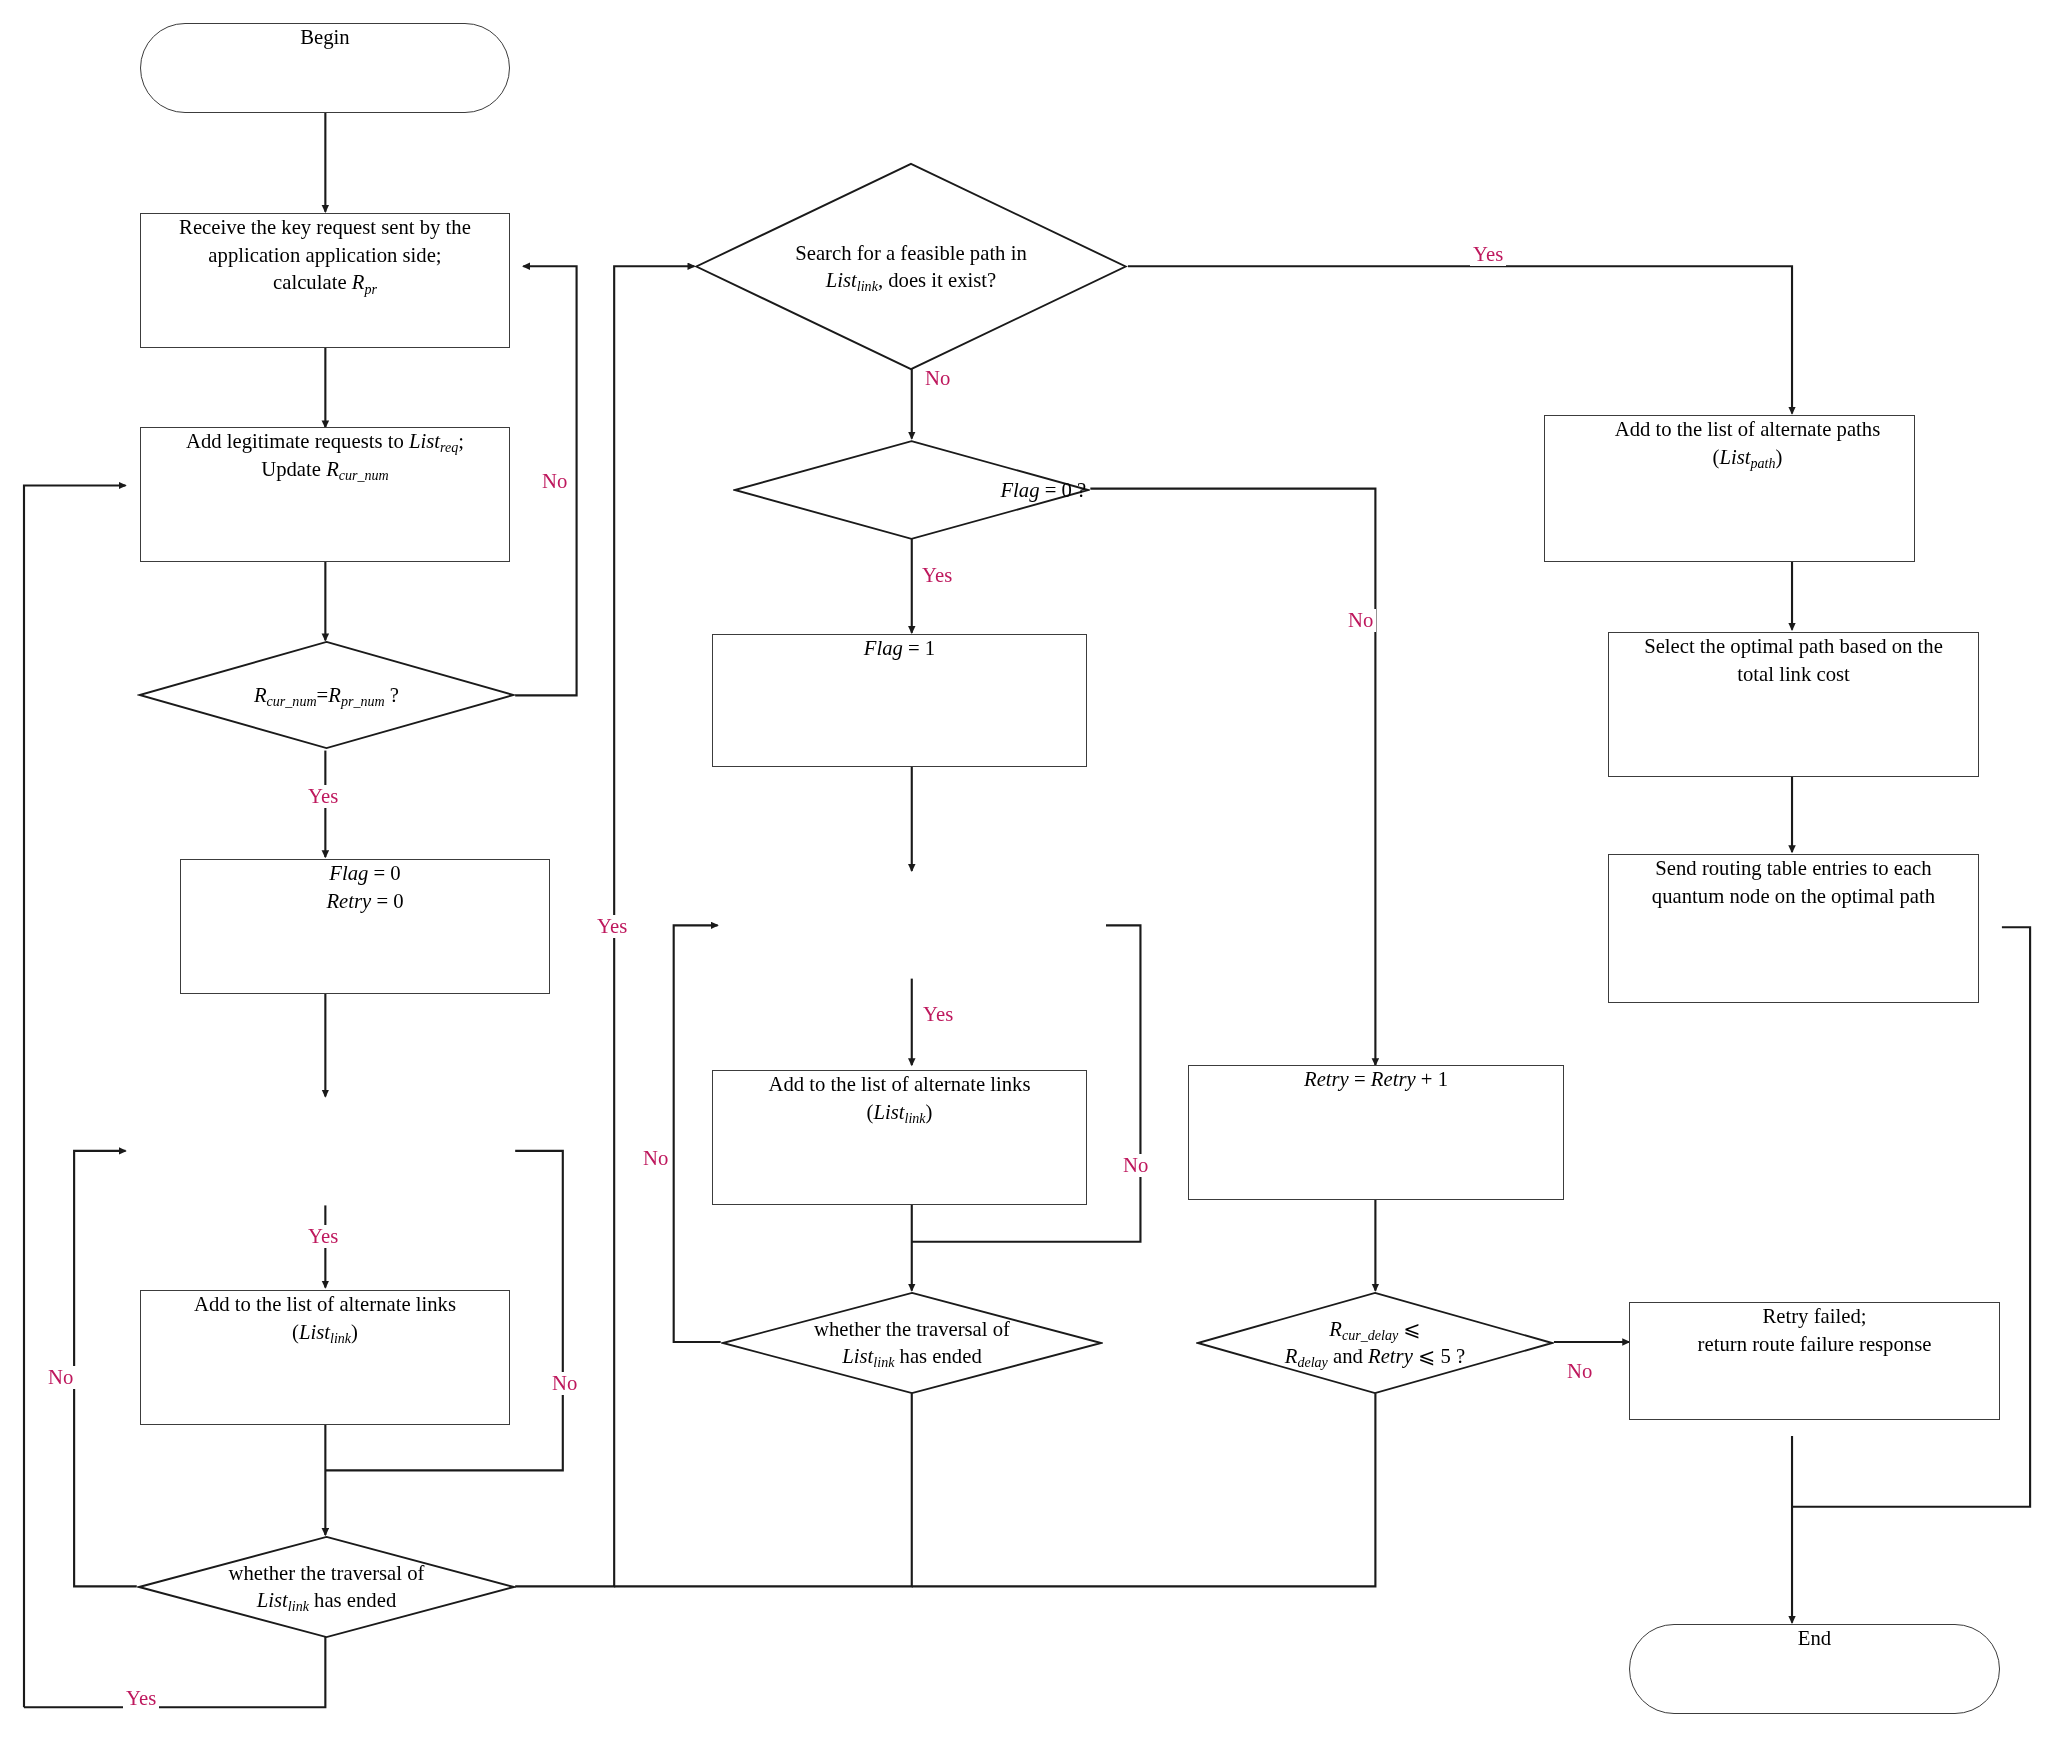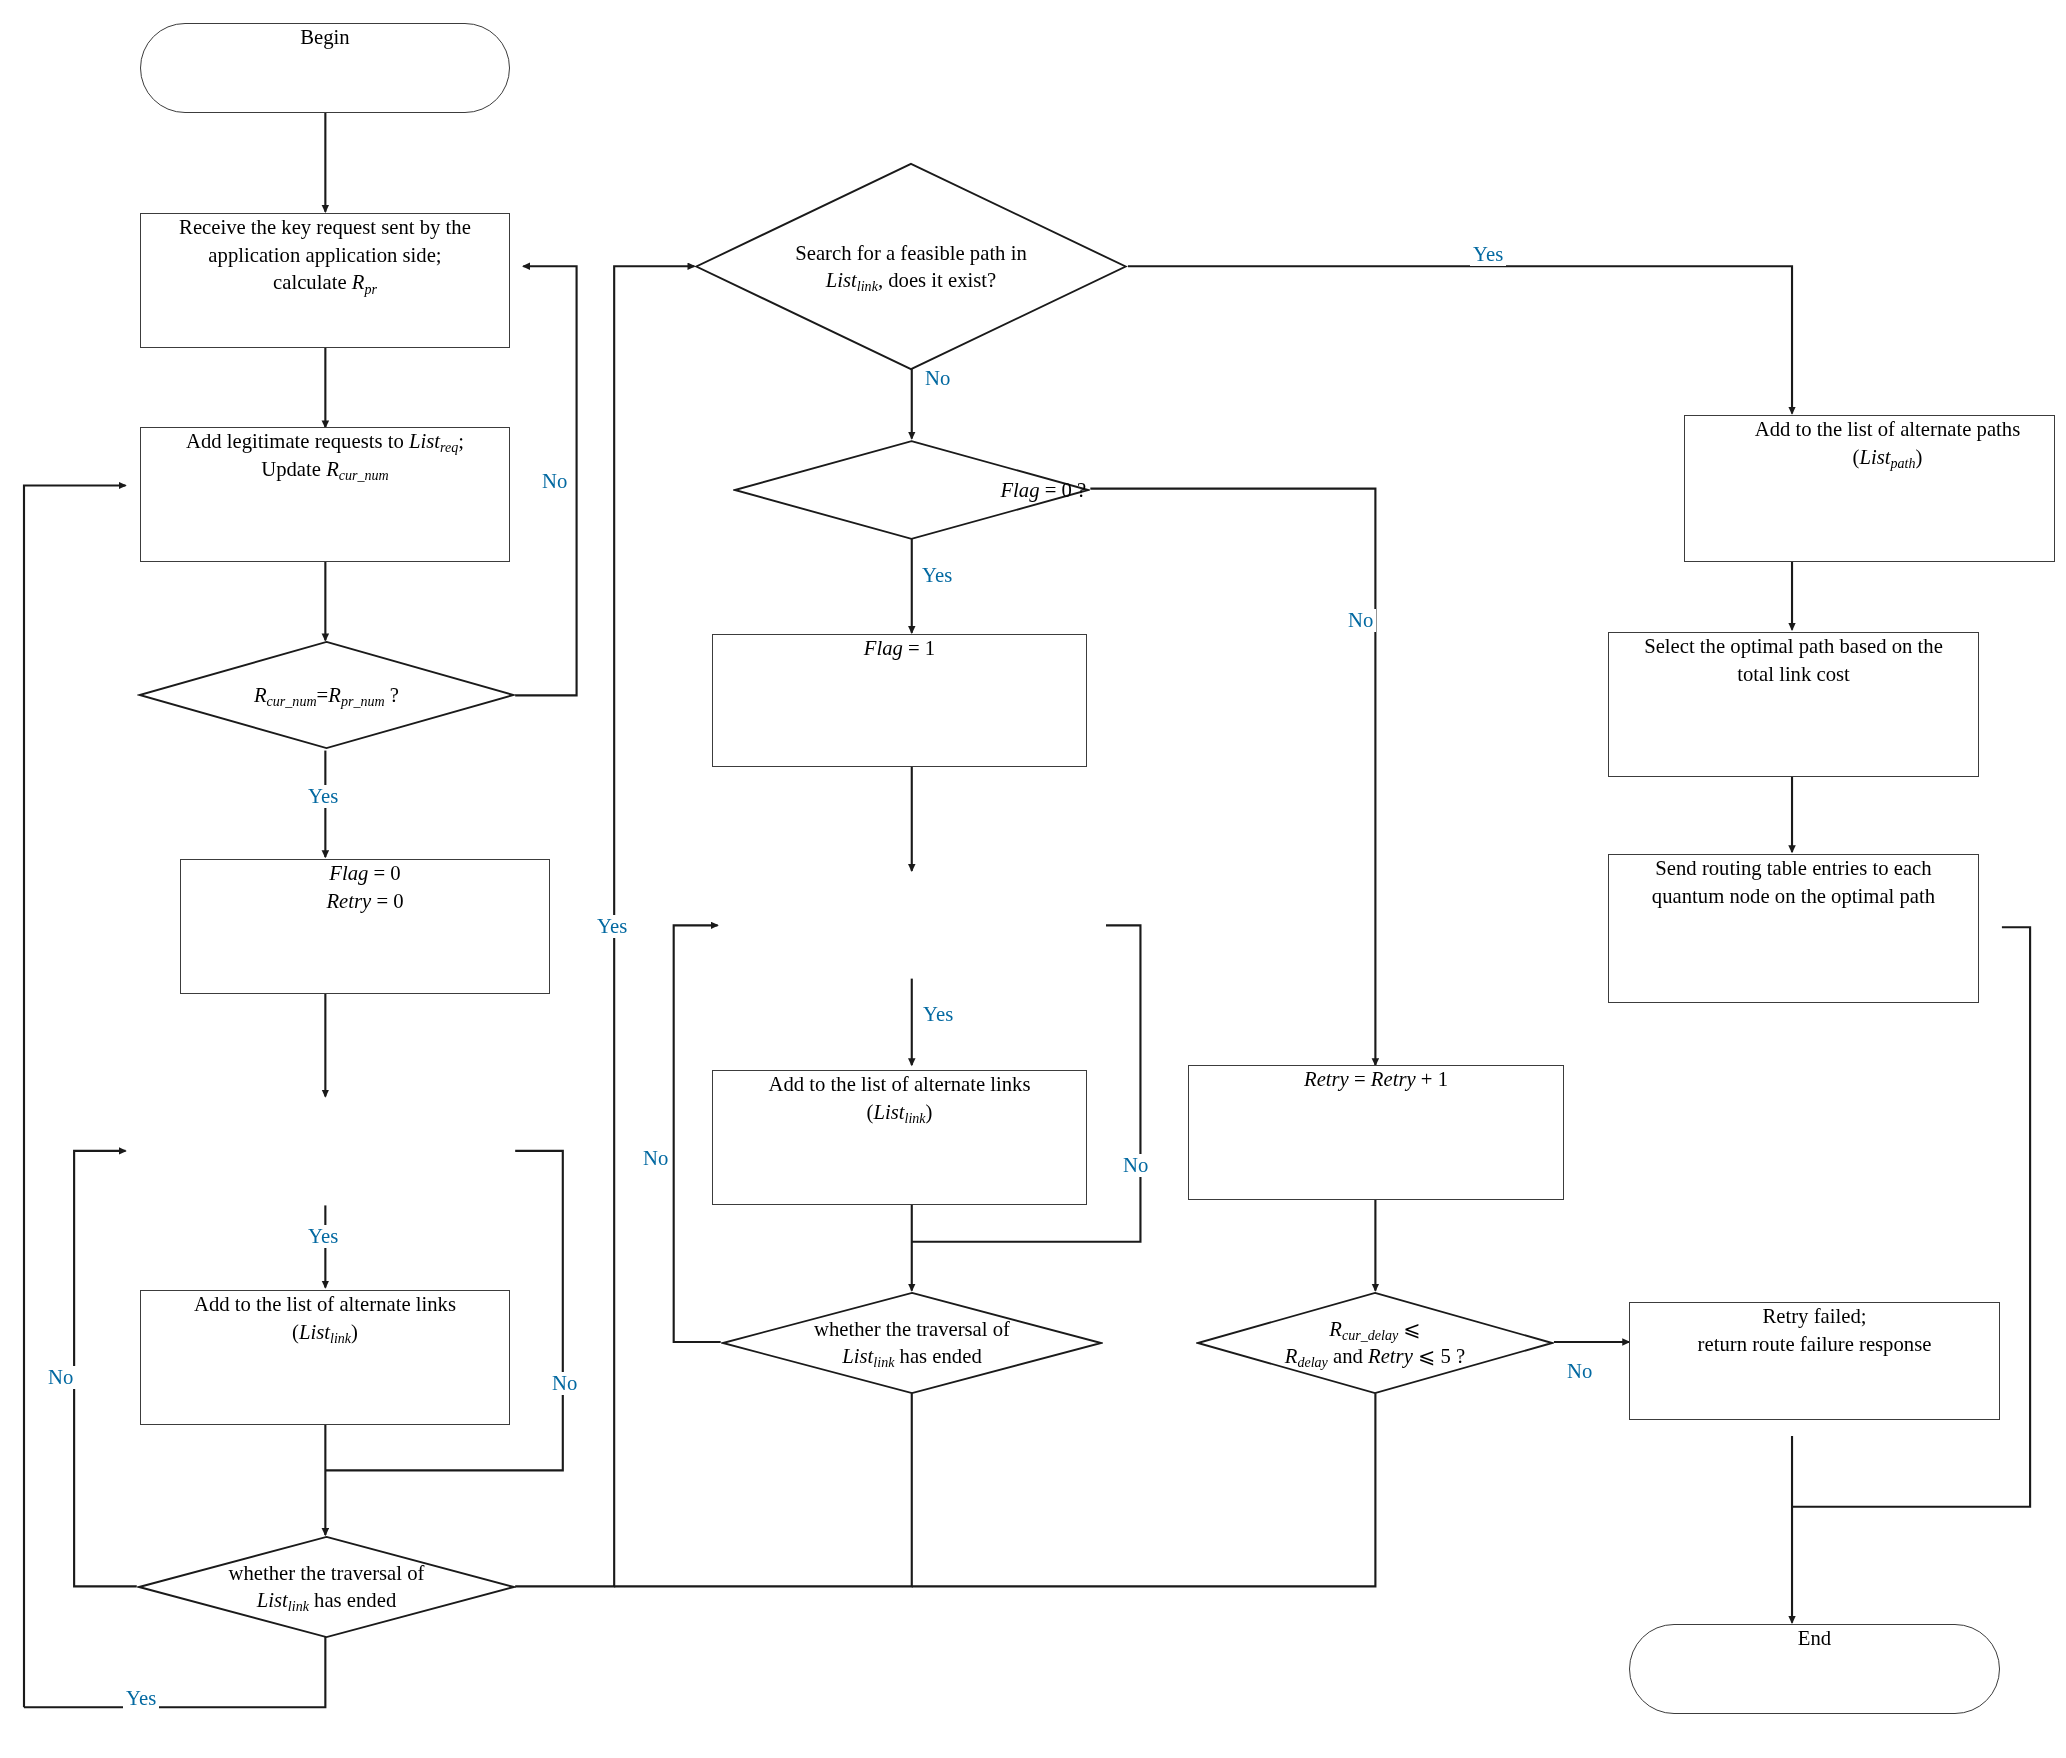--- a/index.html
+++ b/index.html
@@ -58,21 +58,21 @@
     z-index: 2;
     text-align: center;
     font-size: 20.7px;
     color: #000000;
     line-height: 1.3;
     padding: 0 3.8px;
   }
   .edge-label {
     position: absolute;
     font-size: 20.7px;
-    color: #0369a1;
+    color: #be185d;
     background: #ffffff;
     padding: 0 3.1px;
     white-space: nowrap;
     line-height: 1.1;
   }
   i.v { font-style: italic; }
   sub { font-size: 0.68em; font-style: italic; vertical-align: baseline; position: relative; top: 0.30em; }
   .nowrap { white-space: nowrap; }
 </style>
 </head>
@@ -251,21 +251,21 @@
   <div class="dec-wrap" style="left:1196px; top:1291px; width:358px; height:104px;">
     <svg class="dia" width="358" height="104" viewBox="0 0 572 166">
       <polygon points="286,3 569,83 286,163 3,83" fill="#ffffff" stroke="#1a1a1a" stroke-width="3"></polygon>
     </svg>
     <div class="dec-label">
       <div class="nowrap"><i class="v">R</i><sub>cur_delay</sub><span> ⩽ </span></div>
       <div class="nowrap"><i class="v">R</i><sub>delay</sub><span> and </span><i class="v">Retry</i><span> ⩽ 5 ?</span></div>
     </div>
   </div>
 
-  <div class="node proc" style="left:1684px; top:415px; width:371px; height:147px;padding-left:36px;">
+  <div class="node proc" style="left:1544px; top:415px; width:371px; height:147px;padding-left:36px;">
     <div>
       <div>Add to the list of alternate paths</div>
       <div class="nowrap"><span>(</span><i class="v">List</i><sub>path</sub><span>)</span></div>
     </div>
   </div>
 
   <div class="node proc" style="left:1608px; top:632px; width:371px; height:145px;">
     <div>
       <div>Select the optimal path based on the</div>
       <div>total link cost</div>

